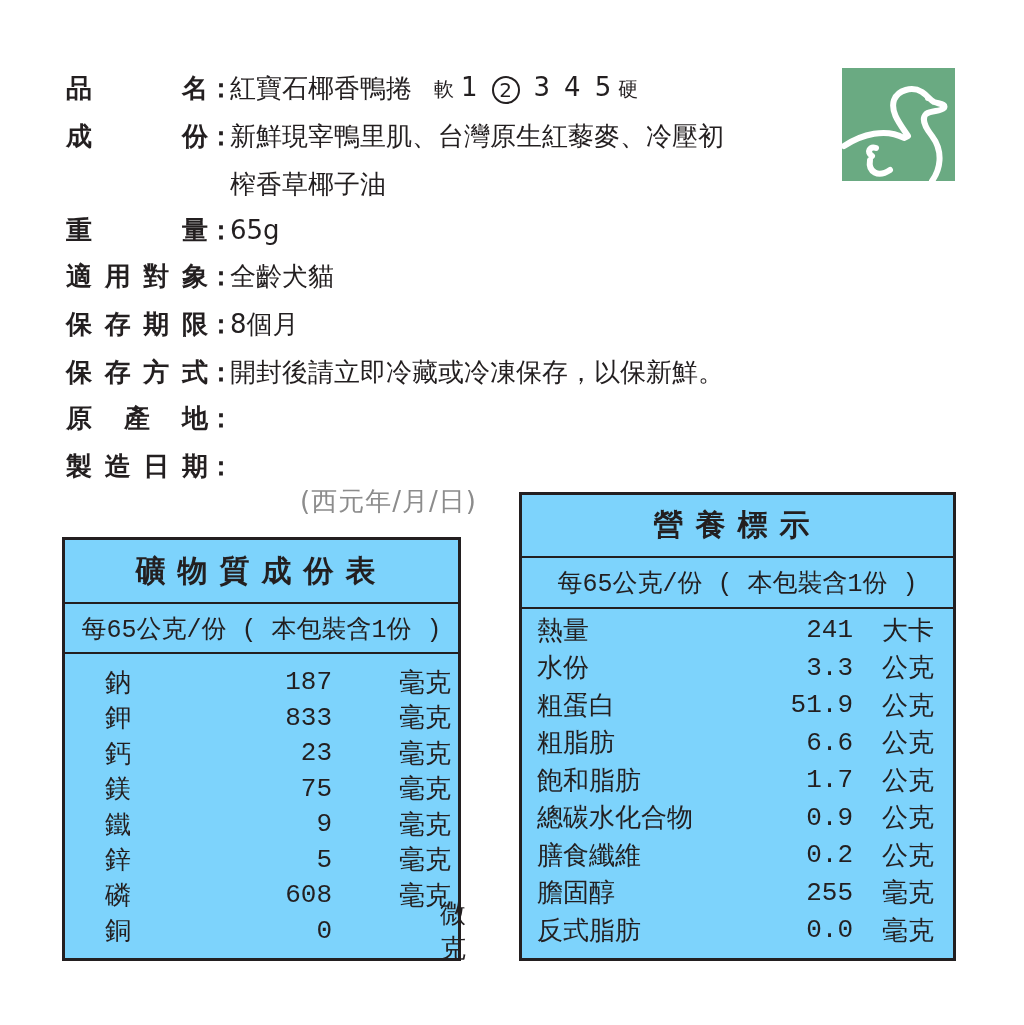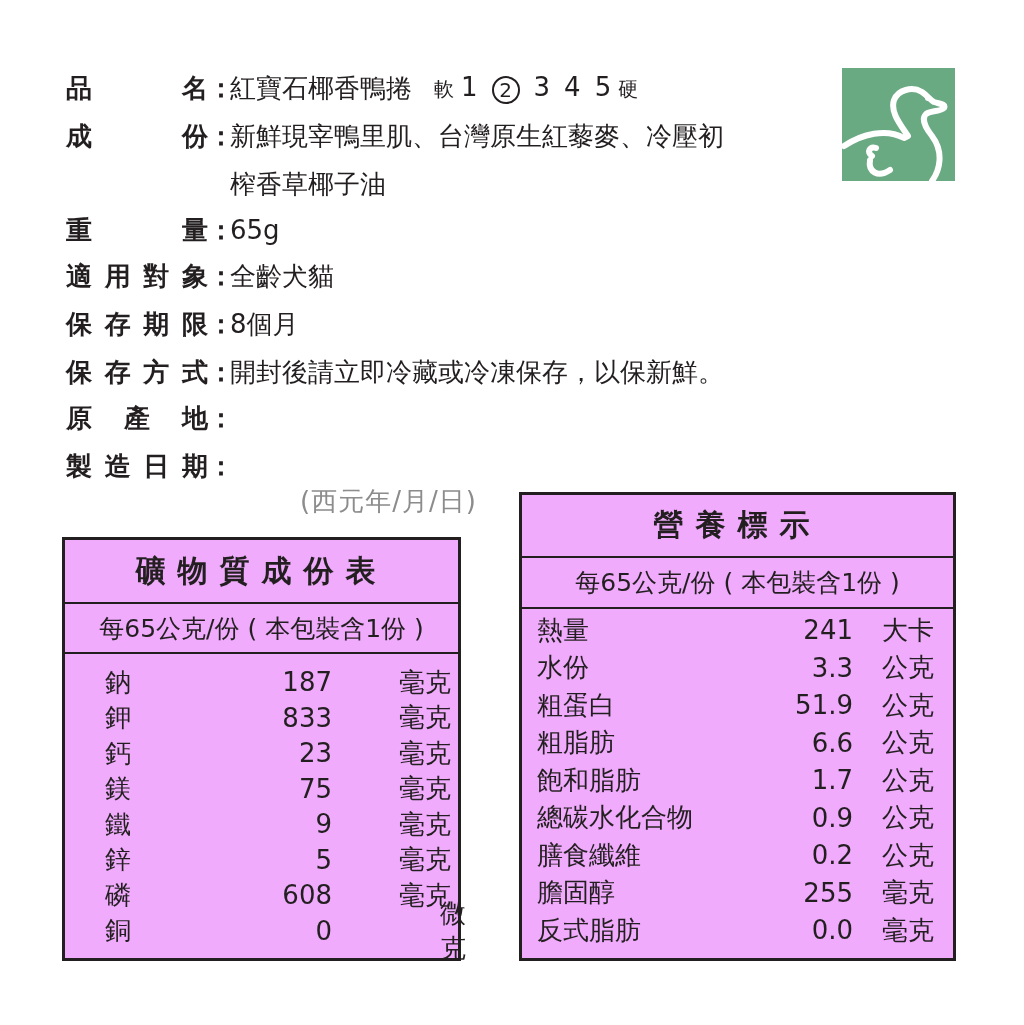--- a/index.html
+++ b/index.html
@@ -14,21 +14,21 @@
   .grade { margin-left:22px; font-size:20px; }
   .grade-num { font-size:26px; margin:0 7px; }
   .grade-circle { display:inline-flex; align-items:center; justify-content:center;
      width:28px; height:28px; border:2px solid #231f20; border-radius:50%;
      font-size:20px; box-sizing:border-box; vertical-align:middle; margin:0 7px; }
 
   .logo { position:absolute; left:842px; top:68px; width:113px; height:113px; background:#6aaa82; }
 
   .date-note { position:absolute; left:300px; top:484px; font-size:26px; color:#8c8c8c; letter-spacing:1px; }
 
-  .panel { position:absolute; border:3px solid #231f20; box-sizing:border-box; background:#f0abfc; }
+  .panel { position:absolute; border:3px solid #231f20; box-sizing:border-box; background:#7dd3fc;font-family:Liberation Mono, monospace; }
   .panel-title { display:flex; align-items:center; justify-content:center; font-weight:bold;
      font-size:30px; letter-spacing:12px; border-bottom:2px solid #231f20; box-sizing:border-box; }
   .panel-sub { display:flex; align-items:center; justify-content:center; font-size:25px;
      border-bottom:2px solid #231f20; box-sizing:border-box; }
   .rows { position:relative; }
   .row { position:absolute; left:0; right:0; height:36px; display:flex; align-items:center; font-size:26px; }
   .row .name { position:absolute; }
   .row .val { position:absolute; text-align:right; }
   .row .unit { position:absolute; }
 </style>

